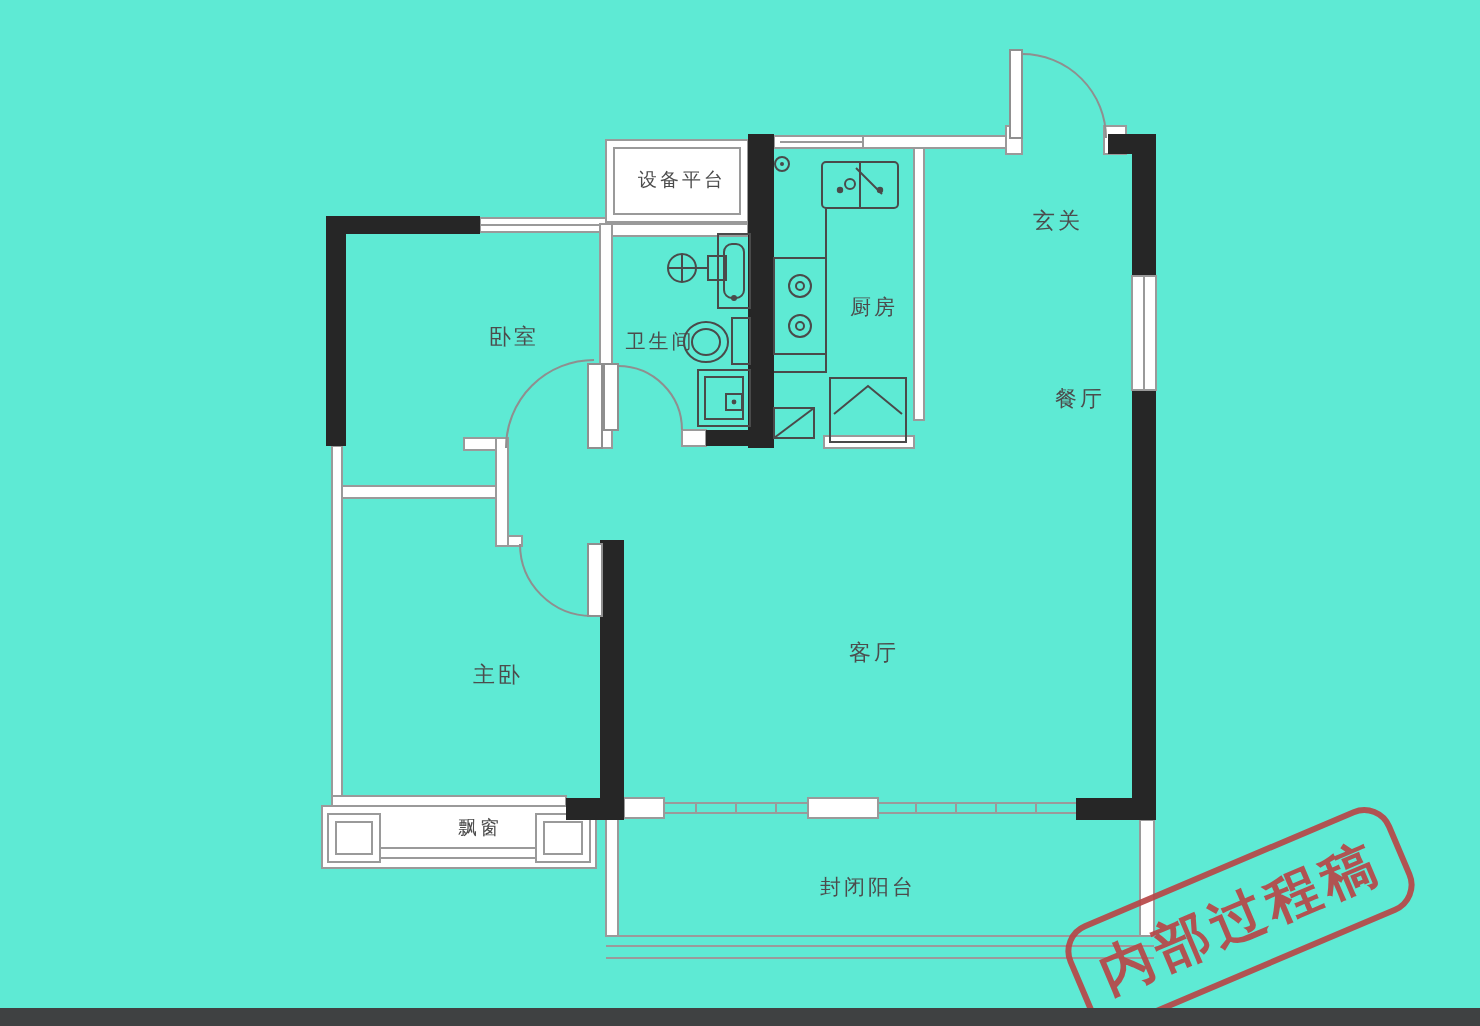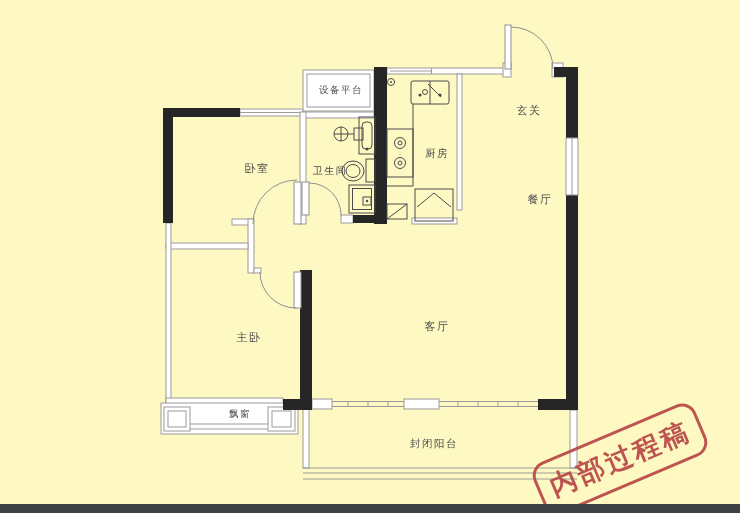--- a/index.html
+++ b/index.html
@@ -1,16 +1,16 @@
 <!DOCTYPE html>
 <html><head>
 <meta charset="utf-8">
 <style>
   html,body{margin:0;padding:0;background:#ffffff;}
-  .canvas{position:relative;width:740px;height:513px;background:#fef9c3;overflow:hidden;
+  .canvas{position:relative;width:740px;height:513px;background:#5eead4;overflow:hidden;
           font-family:"Liberation Sans",sans-serif;}
   svg{position:absolute;left:0;top:0;}
   .thin{fill:#ffffff;stroke:#9a9a9a;stroke-width:1;}
   .thinline{stroke:#9a9a9a;stroke-width:1;fill:none;}
   .black{fill:#262626;stroke:none;}
   .fix{stroke:#4a4a4a;stroke-width:1;fill:none;}
   .fixfill{fill:#4a4a4a;stroke:none;}
   .leaf{fill:#ffffff;stroke:#8f8f8f;stroke-width:1;}
   .arc{stroke:#8f8f8f;stroke-width:1;fill:none;}
   .room-label{fill:#4c4c4c;font-family:"Liberation Sans",sans-serif;letter-spacing:1.5px;}

